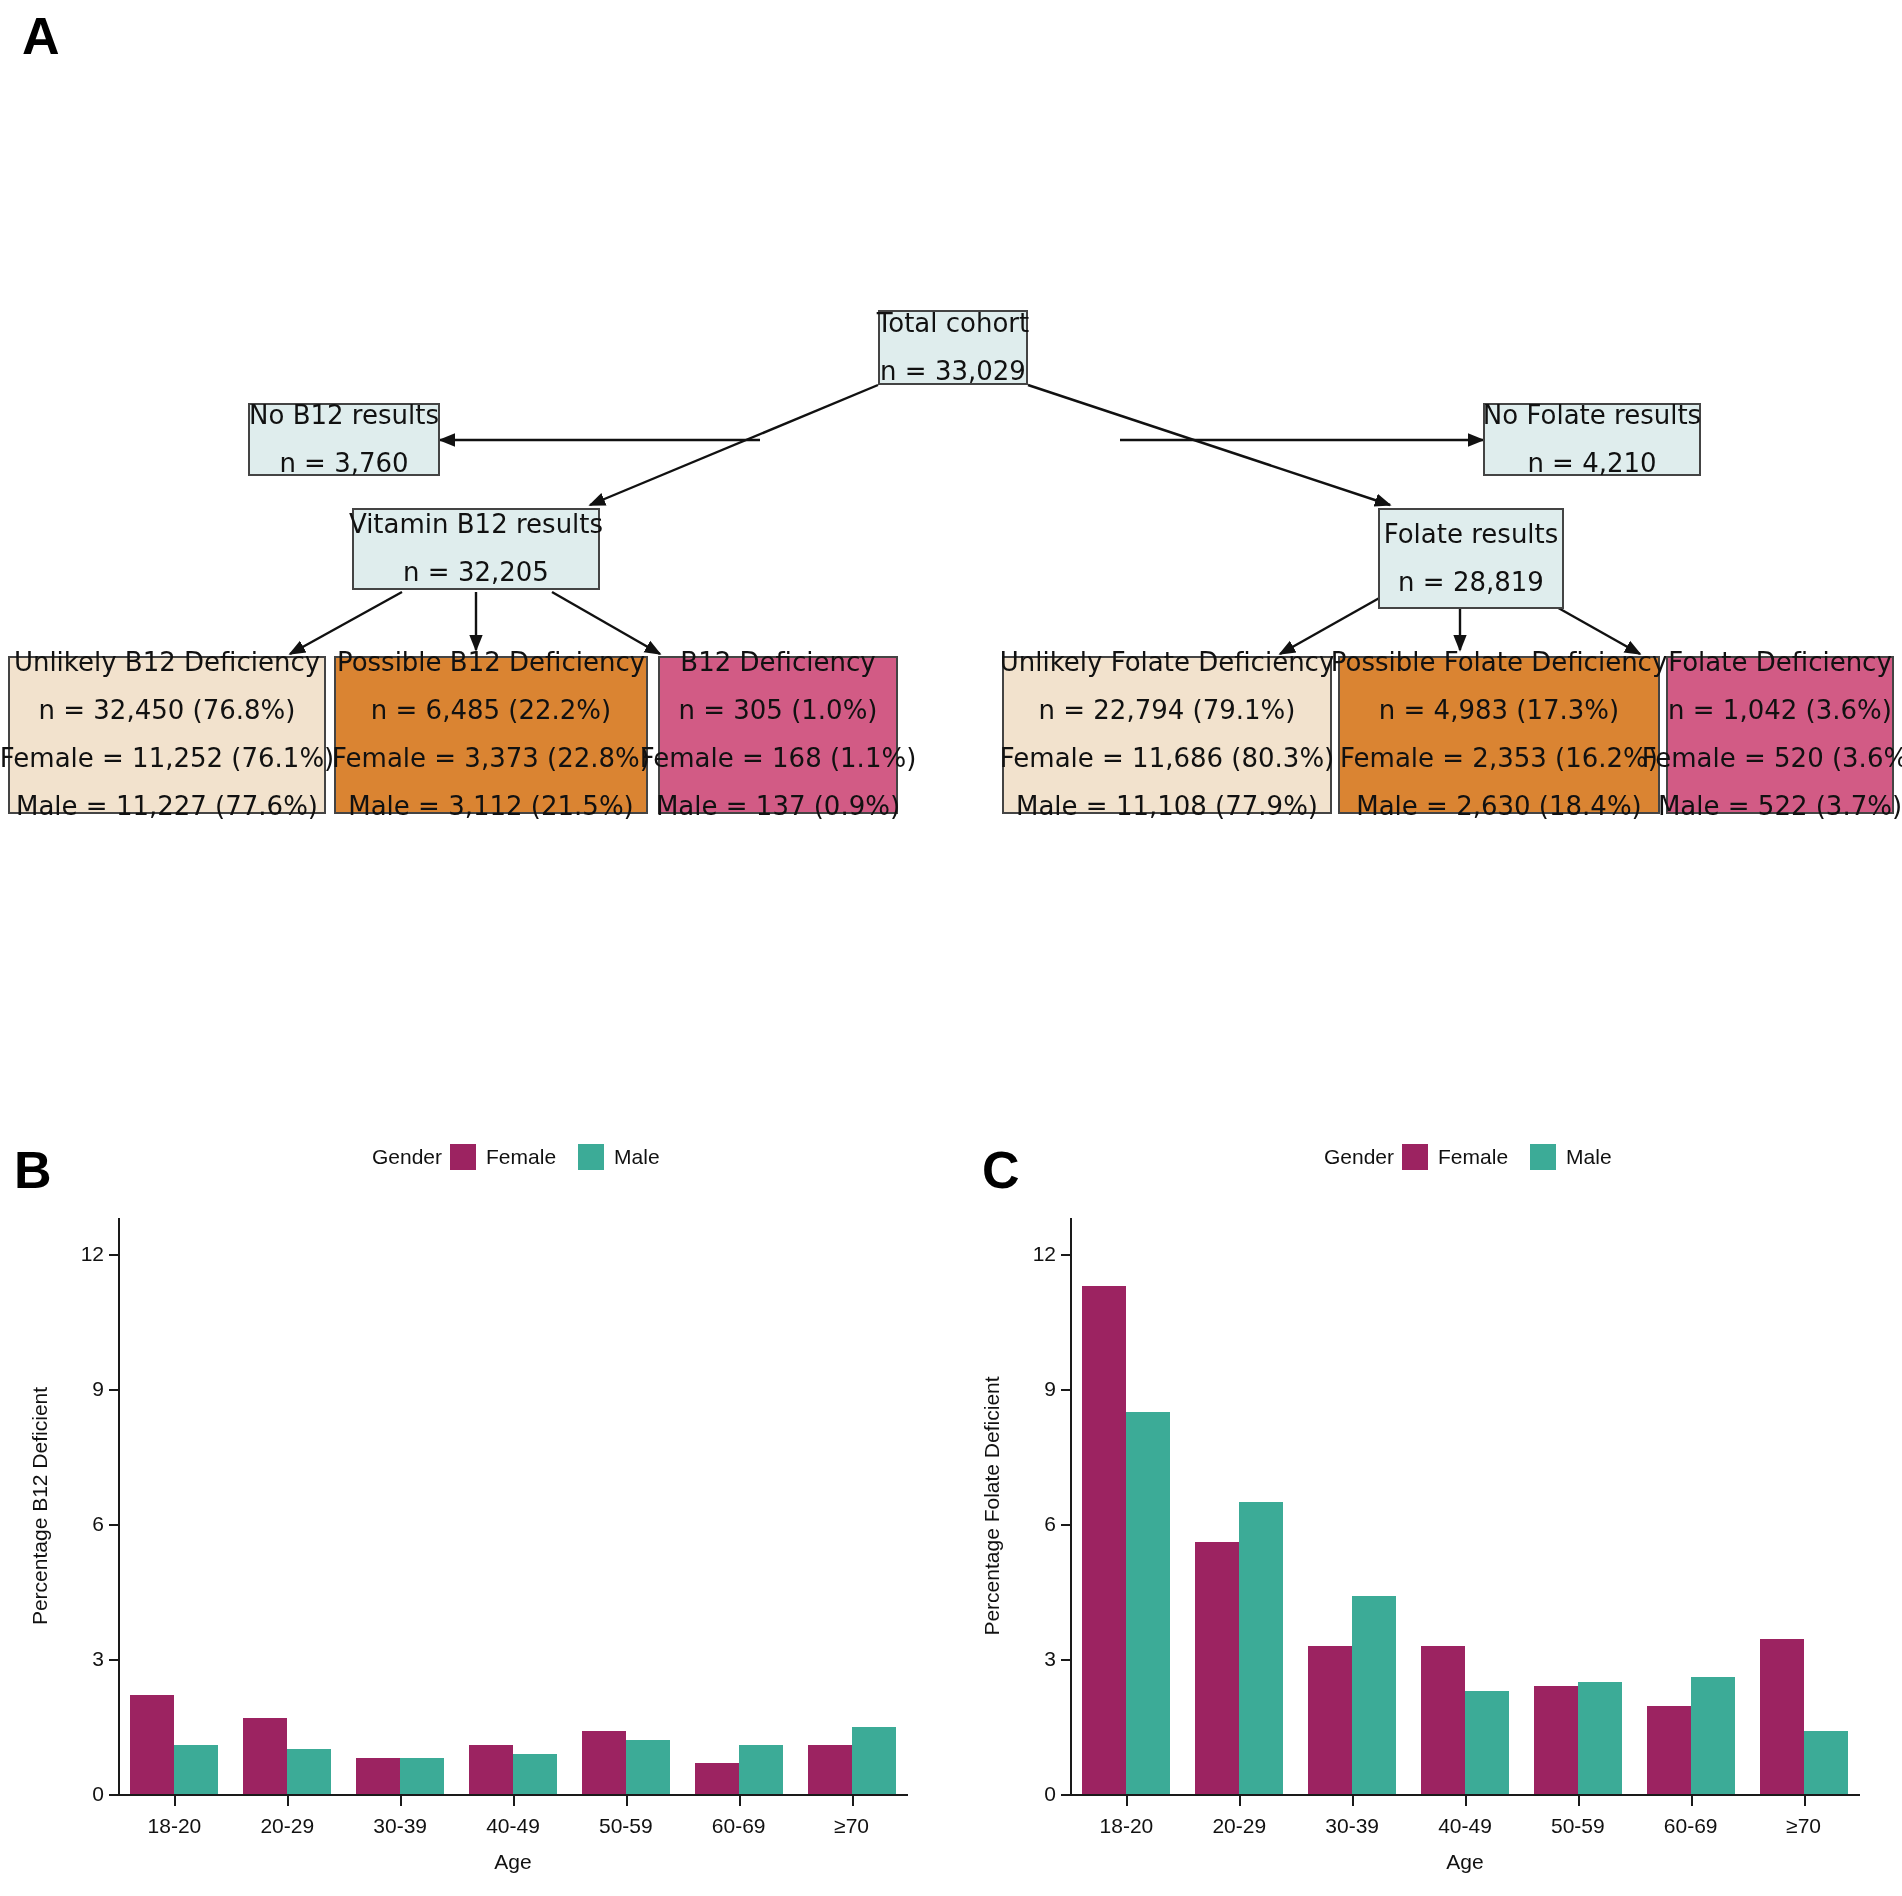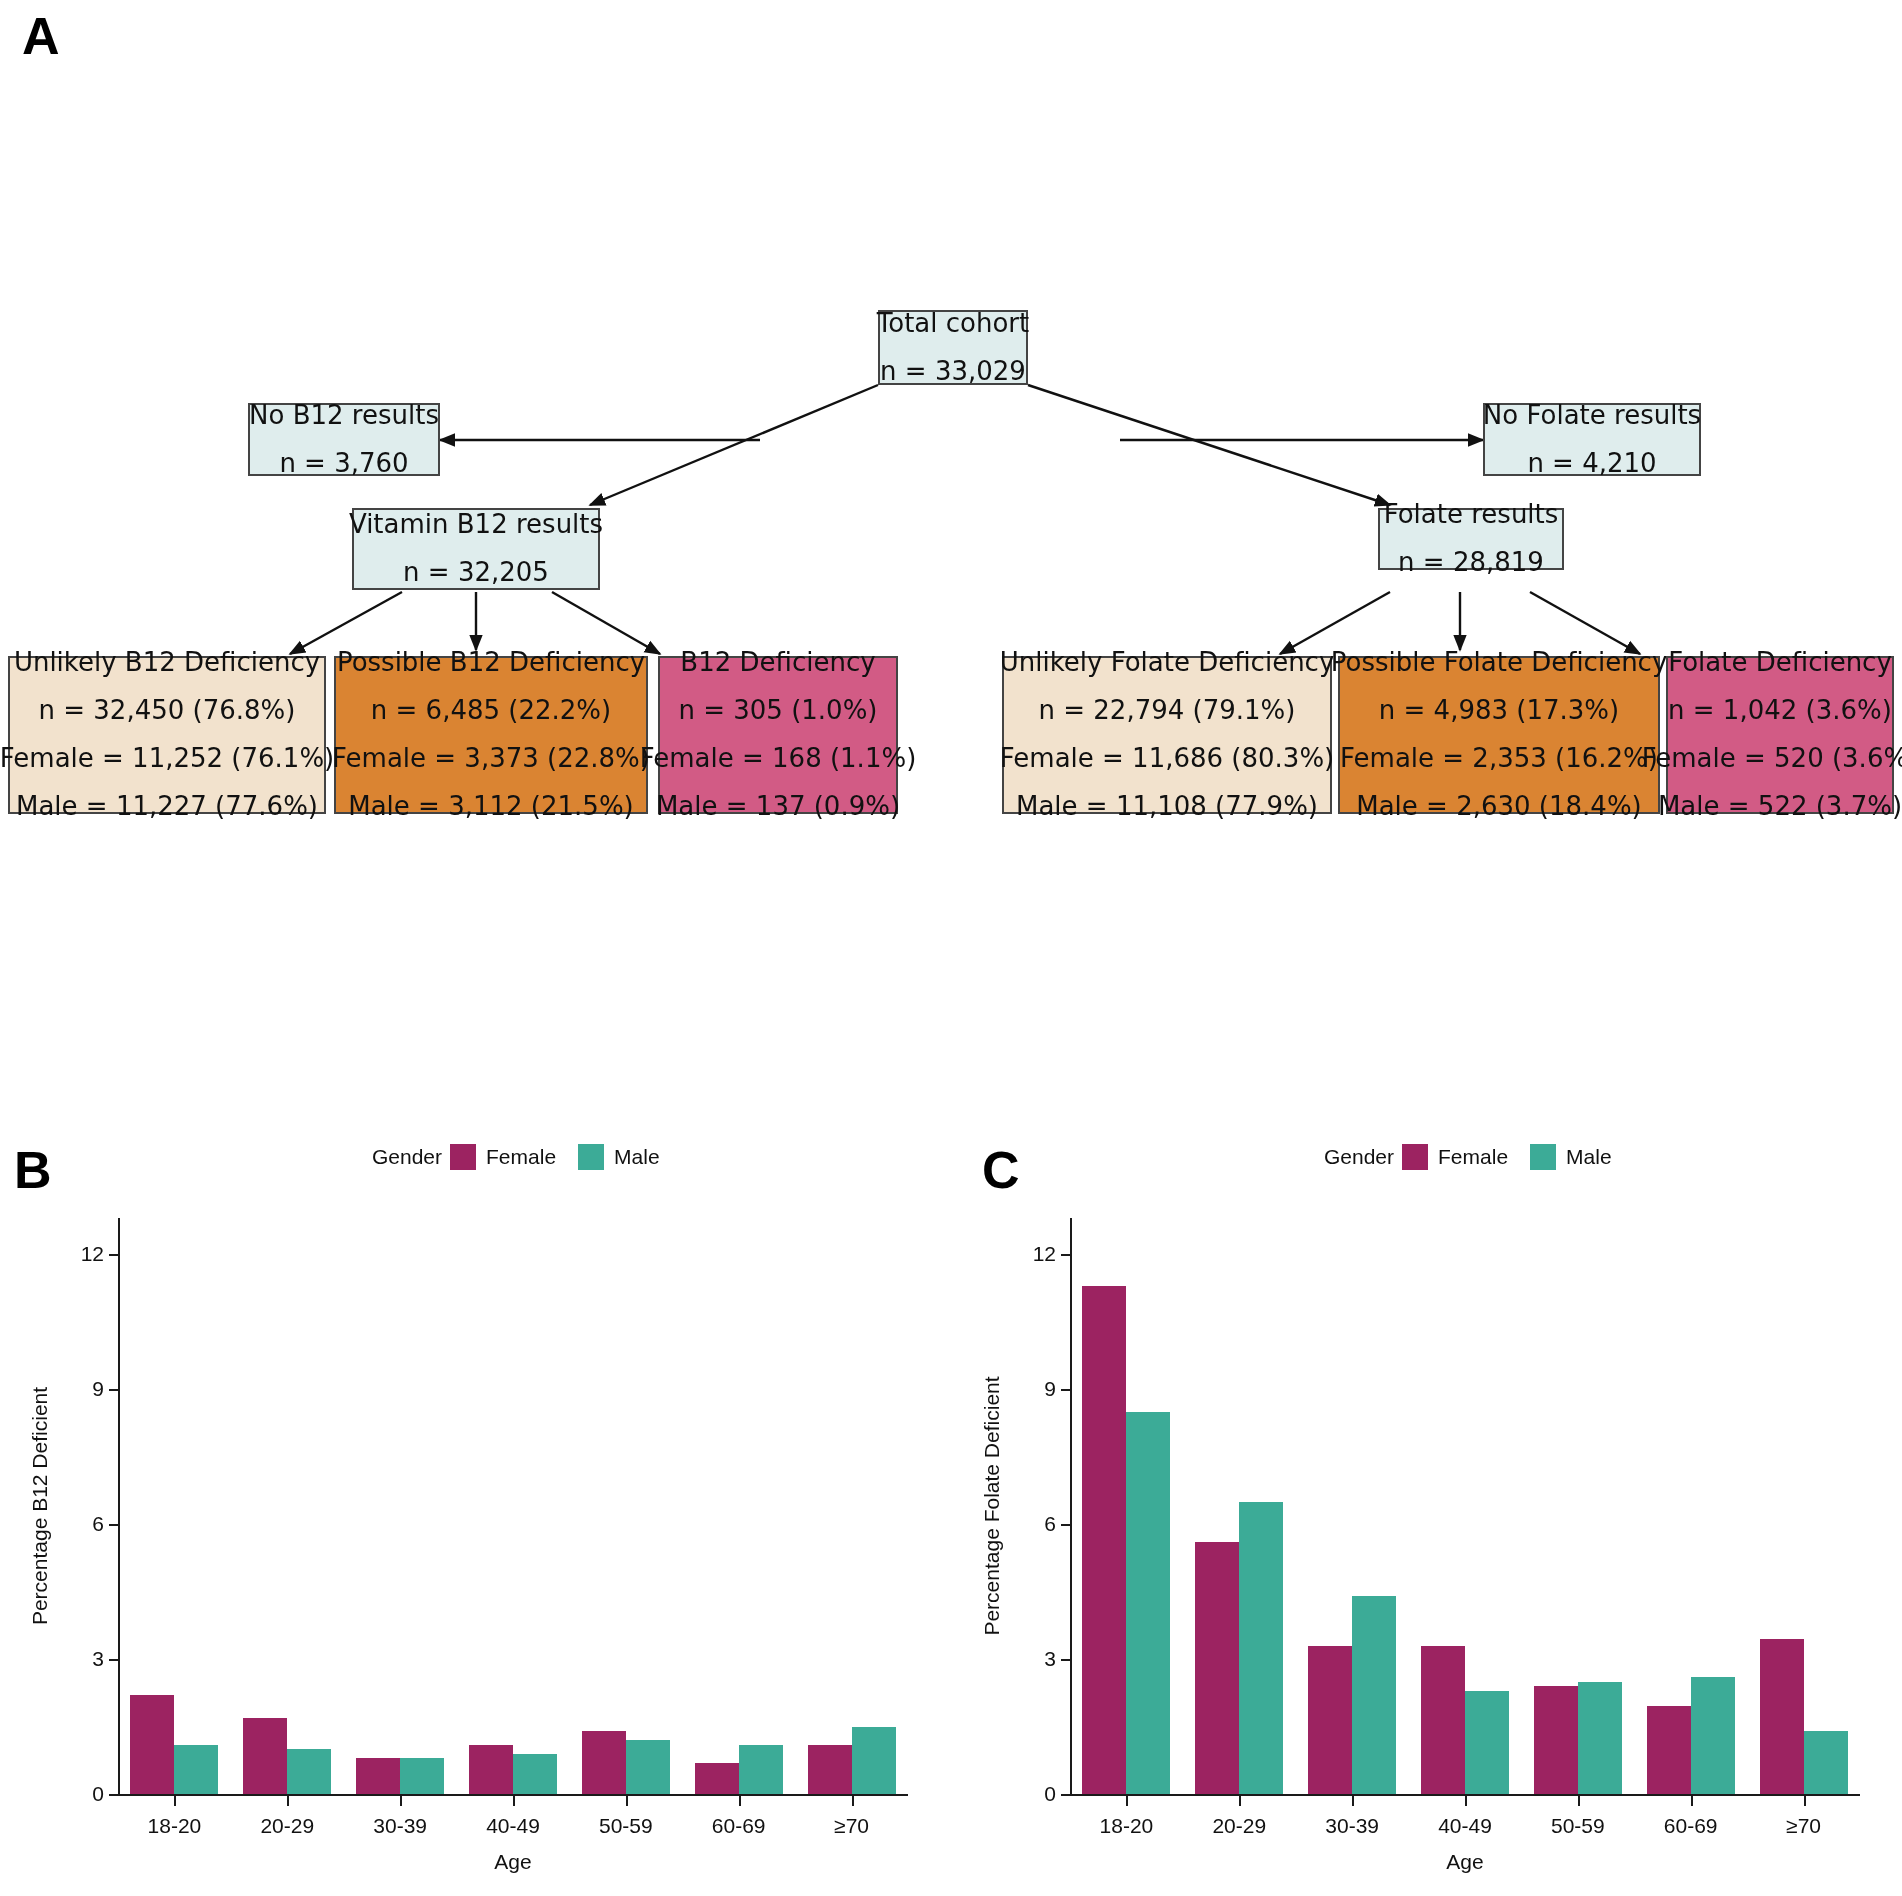--- a/index.html
+++ b/index.html
@@ -143,21 +143,21 @@
   <div class="fbox tone-blue" style="left:1483px; top:403px; width:218px; height:73px;">
     <span class="ln">No Folate results</span>
     <span class="ln">n = 4,210</span>
   </div>
 
   <div class="fbox tone-blue" style="left:352px; top:508px; width:248px; height:82px;">
     <span class="ln">Vitamin B12 results</span>
     <span class="ln">n = 32,205</span>
   </div>
 
-  <div class="fbox tone-blue" style="left:1378px; top:508px; width:186px; height:62px;">
+  <div class="fbox tone-blue" style="left:1378px; top:508px; width:186px; height:101px;">
     <span class="ln">Folate results</span>
     <span class="ln">n = 28,819</span>
   </div>
 
   <div class="fbox tone-cream" style="left:8px; top:656px; width:318px; height:158px;">
     <span class="ln">Unlikely B12 Deficiency</span>
     <span class="ln">n = 32,450 (76.8%)</span>
     <span class="ln">Female = 11,252 (76.1%)</span>
     <span class="ln">Male = 11,227 (77.6%)</span>
   </div>

